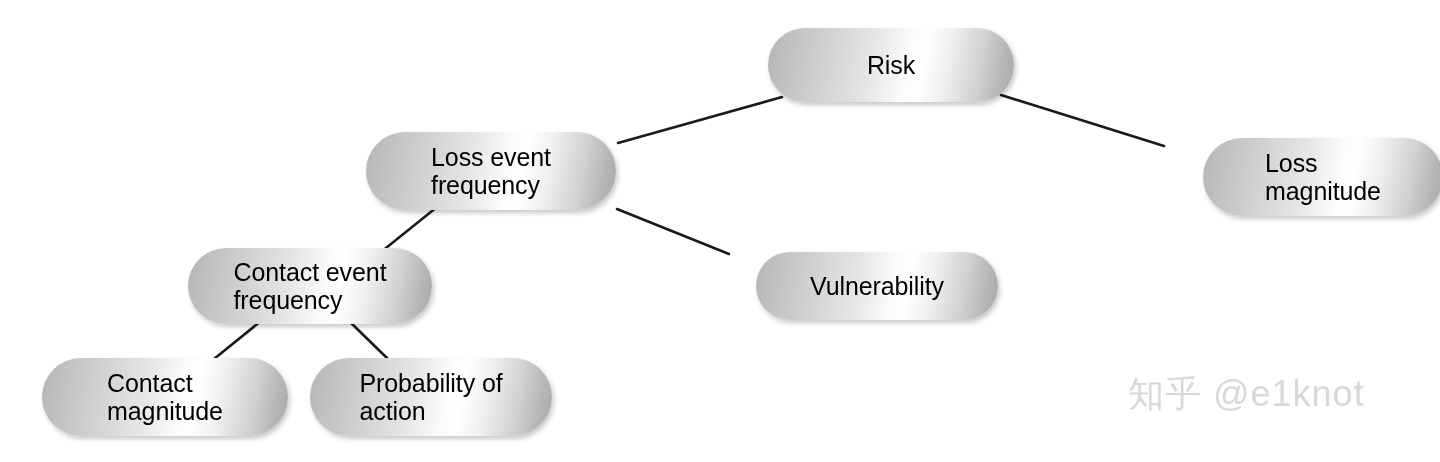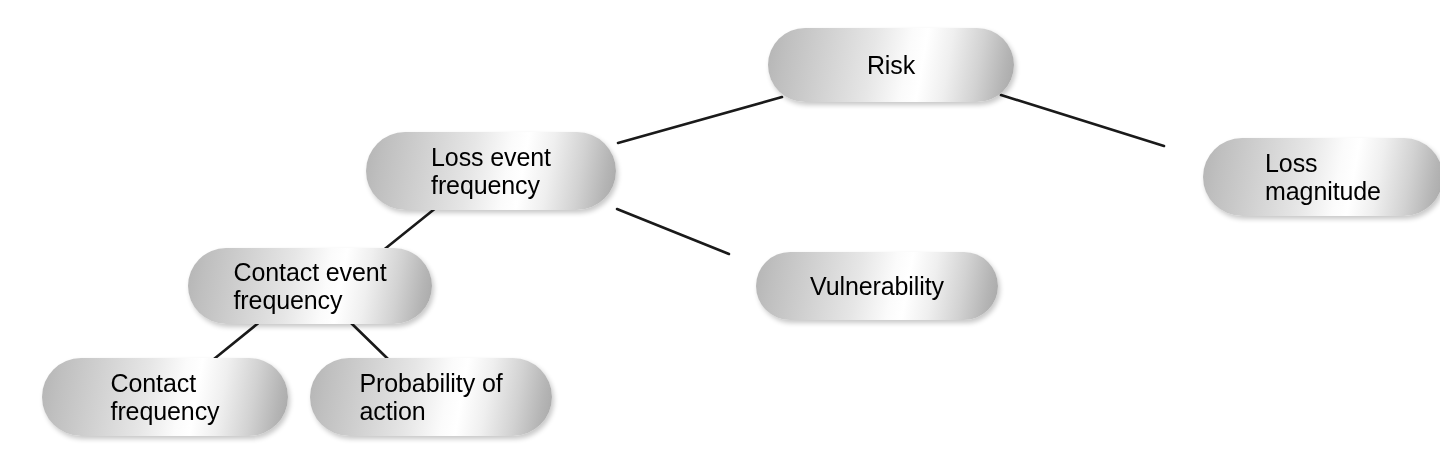--- a/index.html
+++ b/index.html
@@ -100,22 +100,23 @@
       </div>
       <div class="node" style="left: 188px; top: 248px; width: 244px; height: 76px; border-radius: 38px;">
         <span class="label">Contact event
 frequency</span>
       </div>
       <div class="node" style="left: 756px; top: 252px; width: 242px; height: 68px; border-radius: 34px;">
         <span class="label">Vulnerability</span>
       </div>
       <div class="node" style="left: 42px; top: 358px; width: 246px; height: 78px; border-radius: 39px;">
         <span class="label">Contact
-frequency</span>
+magnitude</span>
       </div>
       <div class="node" style="left: 310px; top: 358px; width: 242px; height: 78px; border-radius: 39px;">
         <span class="label">Probability of
 action</span>
       </div>
     </div>
 
+  <div class="watermark" style="left: 1128px; top: 370px; color: rgb(216, 216, 216);">知乎 @e1knot</div>
 
 </div>
 
 </body></html>

